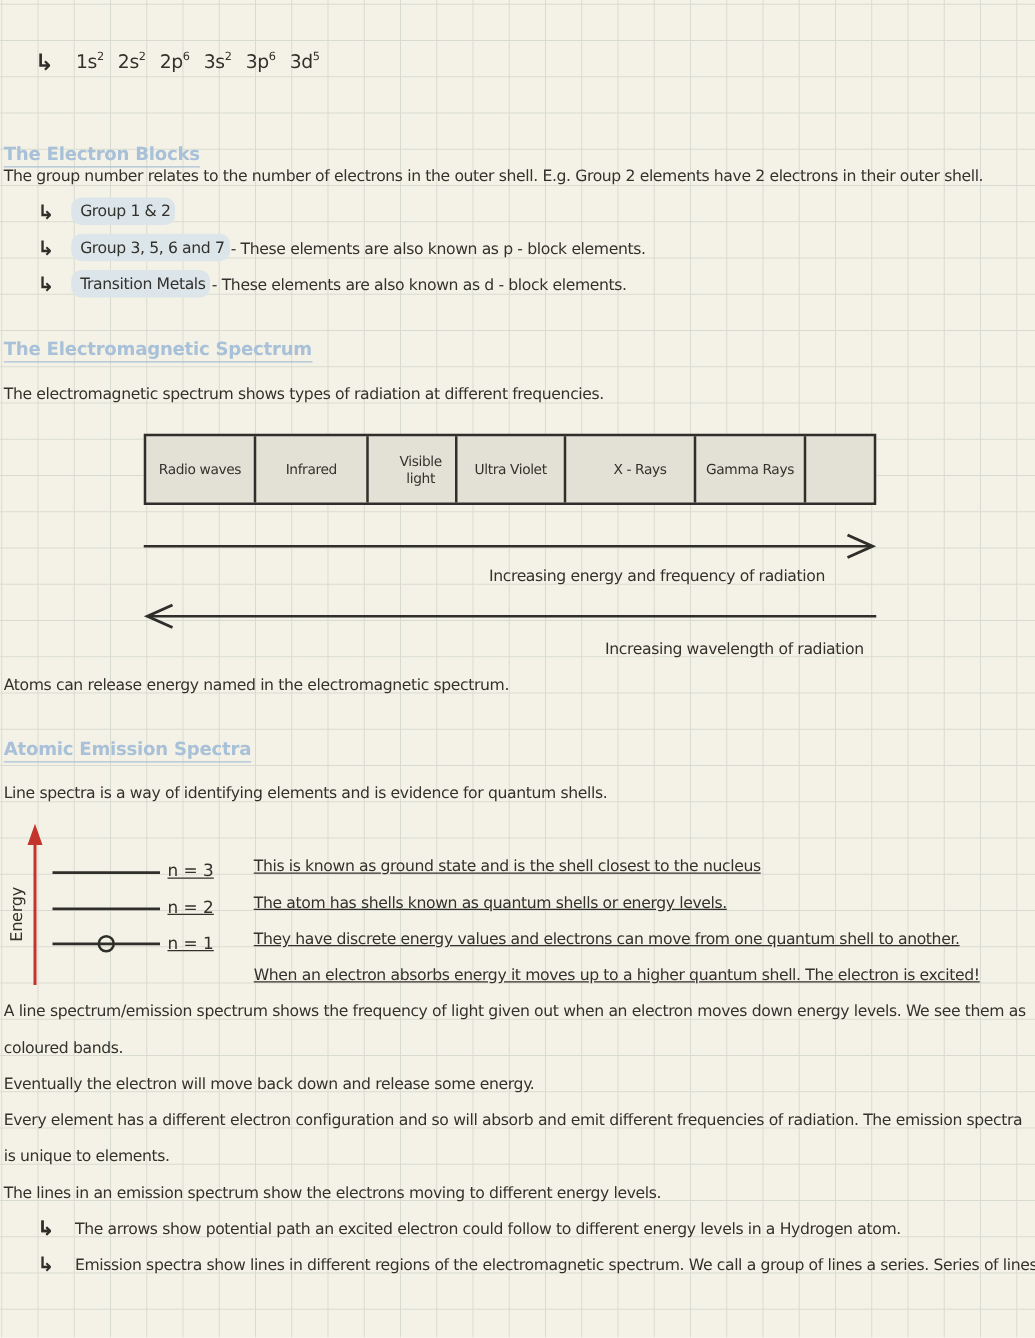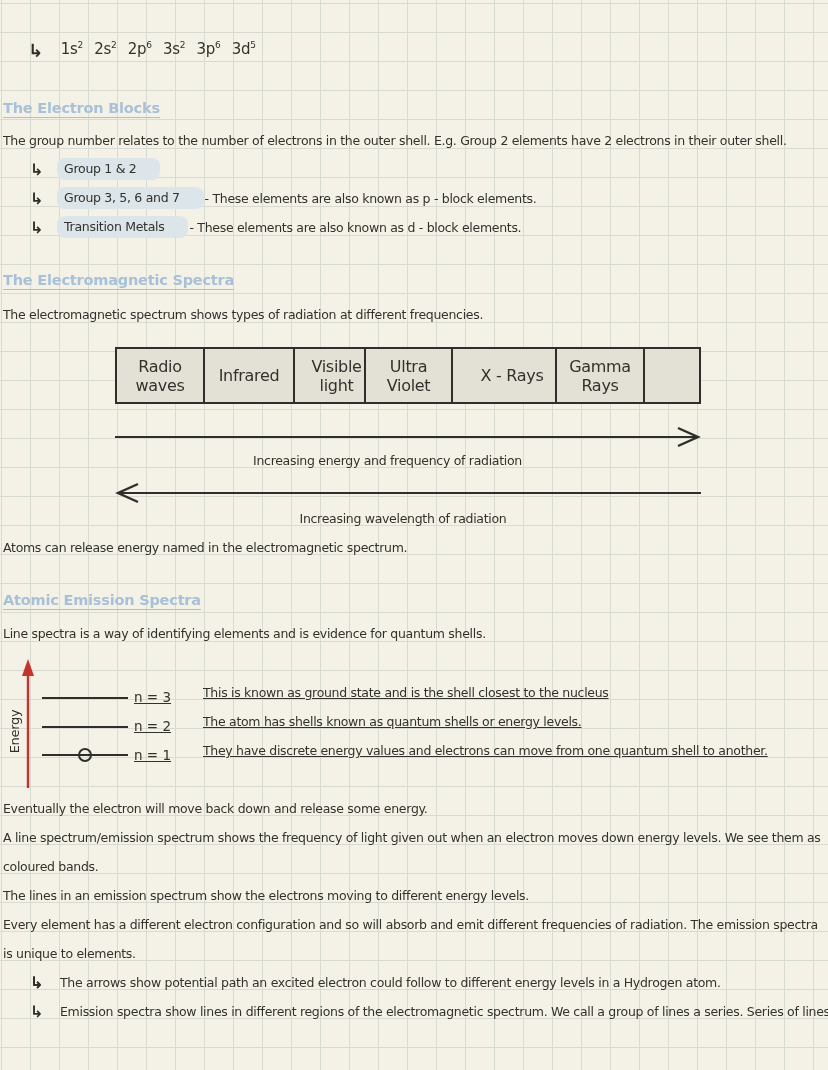--- a/index.html
+++ b/index.html
@@ -25,61 +25,61 @@
   .cfg .seg { margin-right:11px; }
   .cfg sup { font-size:9px; letter-spacing:0; }
 
   .barrow { color:#2f2e2a; font-weight:bold; }
 
   h2.heading {
     font-size:14.5px; font-weight:bold; color:#a8c1d8;
     border-bottom:1.5px solid #a8c1d8; padding-bottom:1px;
     display:inline-block; letter-spacing:-0.2px;
   }
-  .h1 { top:100px; left:3px; }
+  .h1 { top:116px; left:3px; }
   .h2 { top:272px; left:3px; }
   .h3 { top:592px; left:3px; }
 
   .para { left:3px; width:822px; line-height:17px; }
   .p-intro1 { top:132px; }
   .p-intro2 { top:306px; }
   .p-outro  { top:539px; }
   .p-intro3 { top:625px; }
 
   .bullet-row { left:30px; display:flex; align-items:center; }
   .bullet-row .barrow { font-size:16px; margin-right:14px; }
   .b1 { top:158px; } .b2 { top:187px; } .b3 { top:216px; }
   .pill {
-    background:#dce5ea; border-radius:8px; padding:3px 24px 4px 7px;
+    background:#dce5ea; border-radius:8px; padding:3px 4px 4px 7px;
     display:inline-block;
   }
   .bullet-row .rest { padding-left:1px; }
 
   
   .spec-table {
     top:347px; left:115px; width:586px; height:57px;
     display:flex; border:2px solid #2f2e2a; background:#e3e1d6;
   }
   .spec-cell {
     display:flex; align-items:center; justify-content:center;
-    border-right:2px solid #2f2e2a; font-size:16px; letter-spacing:-0.3px;
+    border-right:2px solid #2f2e2a; font-size:11px; letter-spacing:-0.3px;
     text-align:center;
   }
   .spec-cell:nth-child(1){ flex:0 0 88px; }
   .spec-cell:nth-child(2){ flex:0 0 90px; }
   .spec-cell:nth-child(3){ flex:0 0 57px;margin-left:14px; }
   .spec-cell:nth-child(4){ flex:0 0 87px; }
   .spec-cell:nth-child(5){ flex:0 0 88px;margin-left:16px; }
   .spec-cell:nth-child(6){ flex:0 0 88px; }
   .spec-cell:nth-child(7){ flex:0 0 84px; border-right:none; }
 
   .arrow-svg { display:block; }
   .arr-right { top:425px; left:113px; }
   .arr-left  { top:481px; left:113px; }
-  .arrow-label { text-align:center; }
+  .arrow-label { text-align:right; }
   .lab-energy-freq { top:452px; left:115px; width:545px; }
   .lab-wavelength  { top:510px; left:115px; width:576px; }
 
   
   .diagram-svg { top:652px; left:0; }
   .energy-label {
     left:-10px; top:724px; width:48px; text-align:center;
     transform:rotate(-90deg); font-size:13px;
   }
   .nlabel { left:134px; font-size:13.5px; letter-spacing:0;text-decoration:underline; }
@@ -119,21 +119,21 @@
     <span class="barrow">↳</span>
     <span class="pill">Group 3, 5, 6 and 7</span>
     <span class="rest nowrap">- These elements are also known as p - block elements.</span>
   </div>
   <div class="abs bullet-row b3">
     <span class="barrow">↳</span>
     <span class="pill">Transition Metals</span>
     <span class="rest nowrap">- These elements are also known as d - block elements.</span>
   </div>
 
-  <h2 class="abs heading h2">The Electromagnetic Spectra</h2>
+  <h2 class="abs heading h2">The Electromagnetic Spectrum</h2>
   <p class="abs para p-intro2 nowrap">The electromagnetic spectrum shows types of radiation at different frequencies.</p>
 
   <div class="abs spec-table">
     <div class="spec-cell">Radio waves</div>
     <div class="spec-cell">Infrared</div>
     <div class="spec-cell">Visible light</div>
     <div class="spec-cell">Ultra Violet</div>
     <div class="spec-cell">X - Rays</div>
     <div class="spec-cell">Gamma Rays</div>
   </div>
@@ -164,26 +164,27 @@
     <circle cx="85" cy="103" r="6" fill="none" stroke="#2f2e2a" stroke-width="2"></circle>
   </svg>
   <span class="abs energy-label">Energy</span>
   <span class="abs nlabel n3">n = 3</span>
   <span class="abs nlabel n2">n = 2</span>
   <span class="abs nlabel n1">n = 1</span>
 
   <p class="abs para note note0 nowrap">This is known as ground state and is the shell closest to the nucleus</p>
   <p class="abs para note note1 nowrap">The atom has shells known as quantum shells or energy levels.</p>
   <p class="abs para note note2 nowrap">They have discrete energy values and electrons can move from one quantum shell to another.</p>
+  <p class="abs para note note3 nowrap">When an electron absorbs energy it moves up to a higher quantum shell. The electron is excited!</p>
 
   <div class="abs bottom">
+    <p>A line spectrum/emission spectrum shows the frequency of light given out when an electron moves down energy levels. We see them as coloured bands.</p>
     <p>Eventually the electron will move back down and release some energy.</p>
-    <p>A line spectrum/emission spectrum shows the frequency of light given out when an electron moves down energy levels. We see them as coloured bands.</p>
+    <p>Every element has a different electron configuration and so will absorb and emit different frequencies of radiation. The emission spectra is unique to elements.</p>
     <p>The lines in an emission spectrum show the electrons moving to different energy levels.</p>
-    <p>Every element has a different electron configuration and so will absorb and emit different frequencies of radiation. The emission spectra is unique to elements.</p>
     <div class="low-bullet">
       <span class="barrow">↳</span>
     </div>
     <div class="low-bullet">
       <span class="barrow">↳</span>
       <span class="nowrap">The arrows show potential path an excited electron could follow to different energy levels in a Hydrogen atom.</span>
     </div>
     <div class="low-bullet">
       <span class="barrow">↳</span>
       <span class="nowrap">Emission spectra show lines in different regions of the electromagnetic spectrum. We call a group of lines a series. Series of lines are</span>

